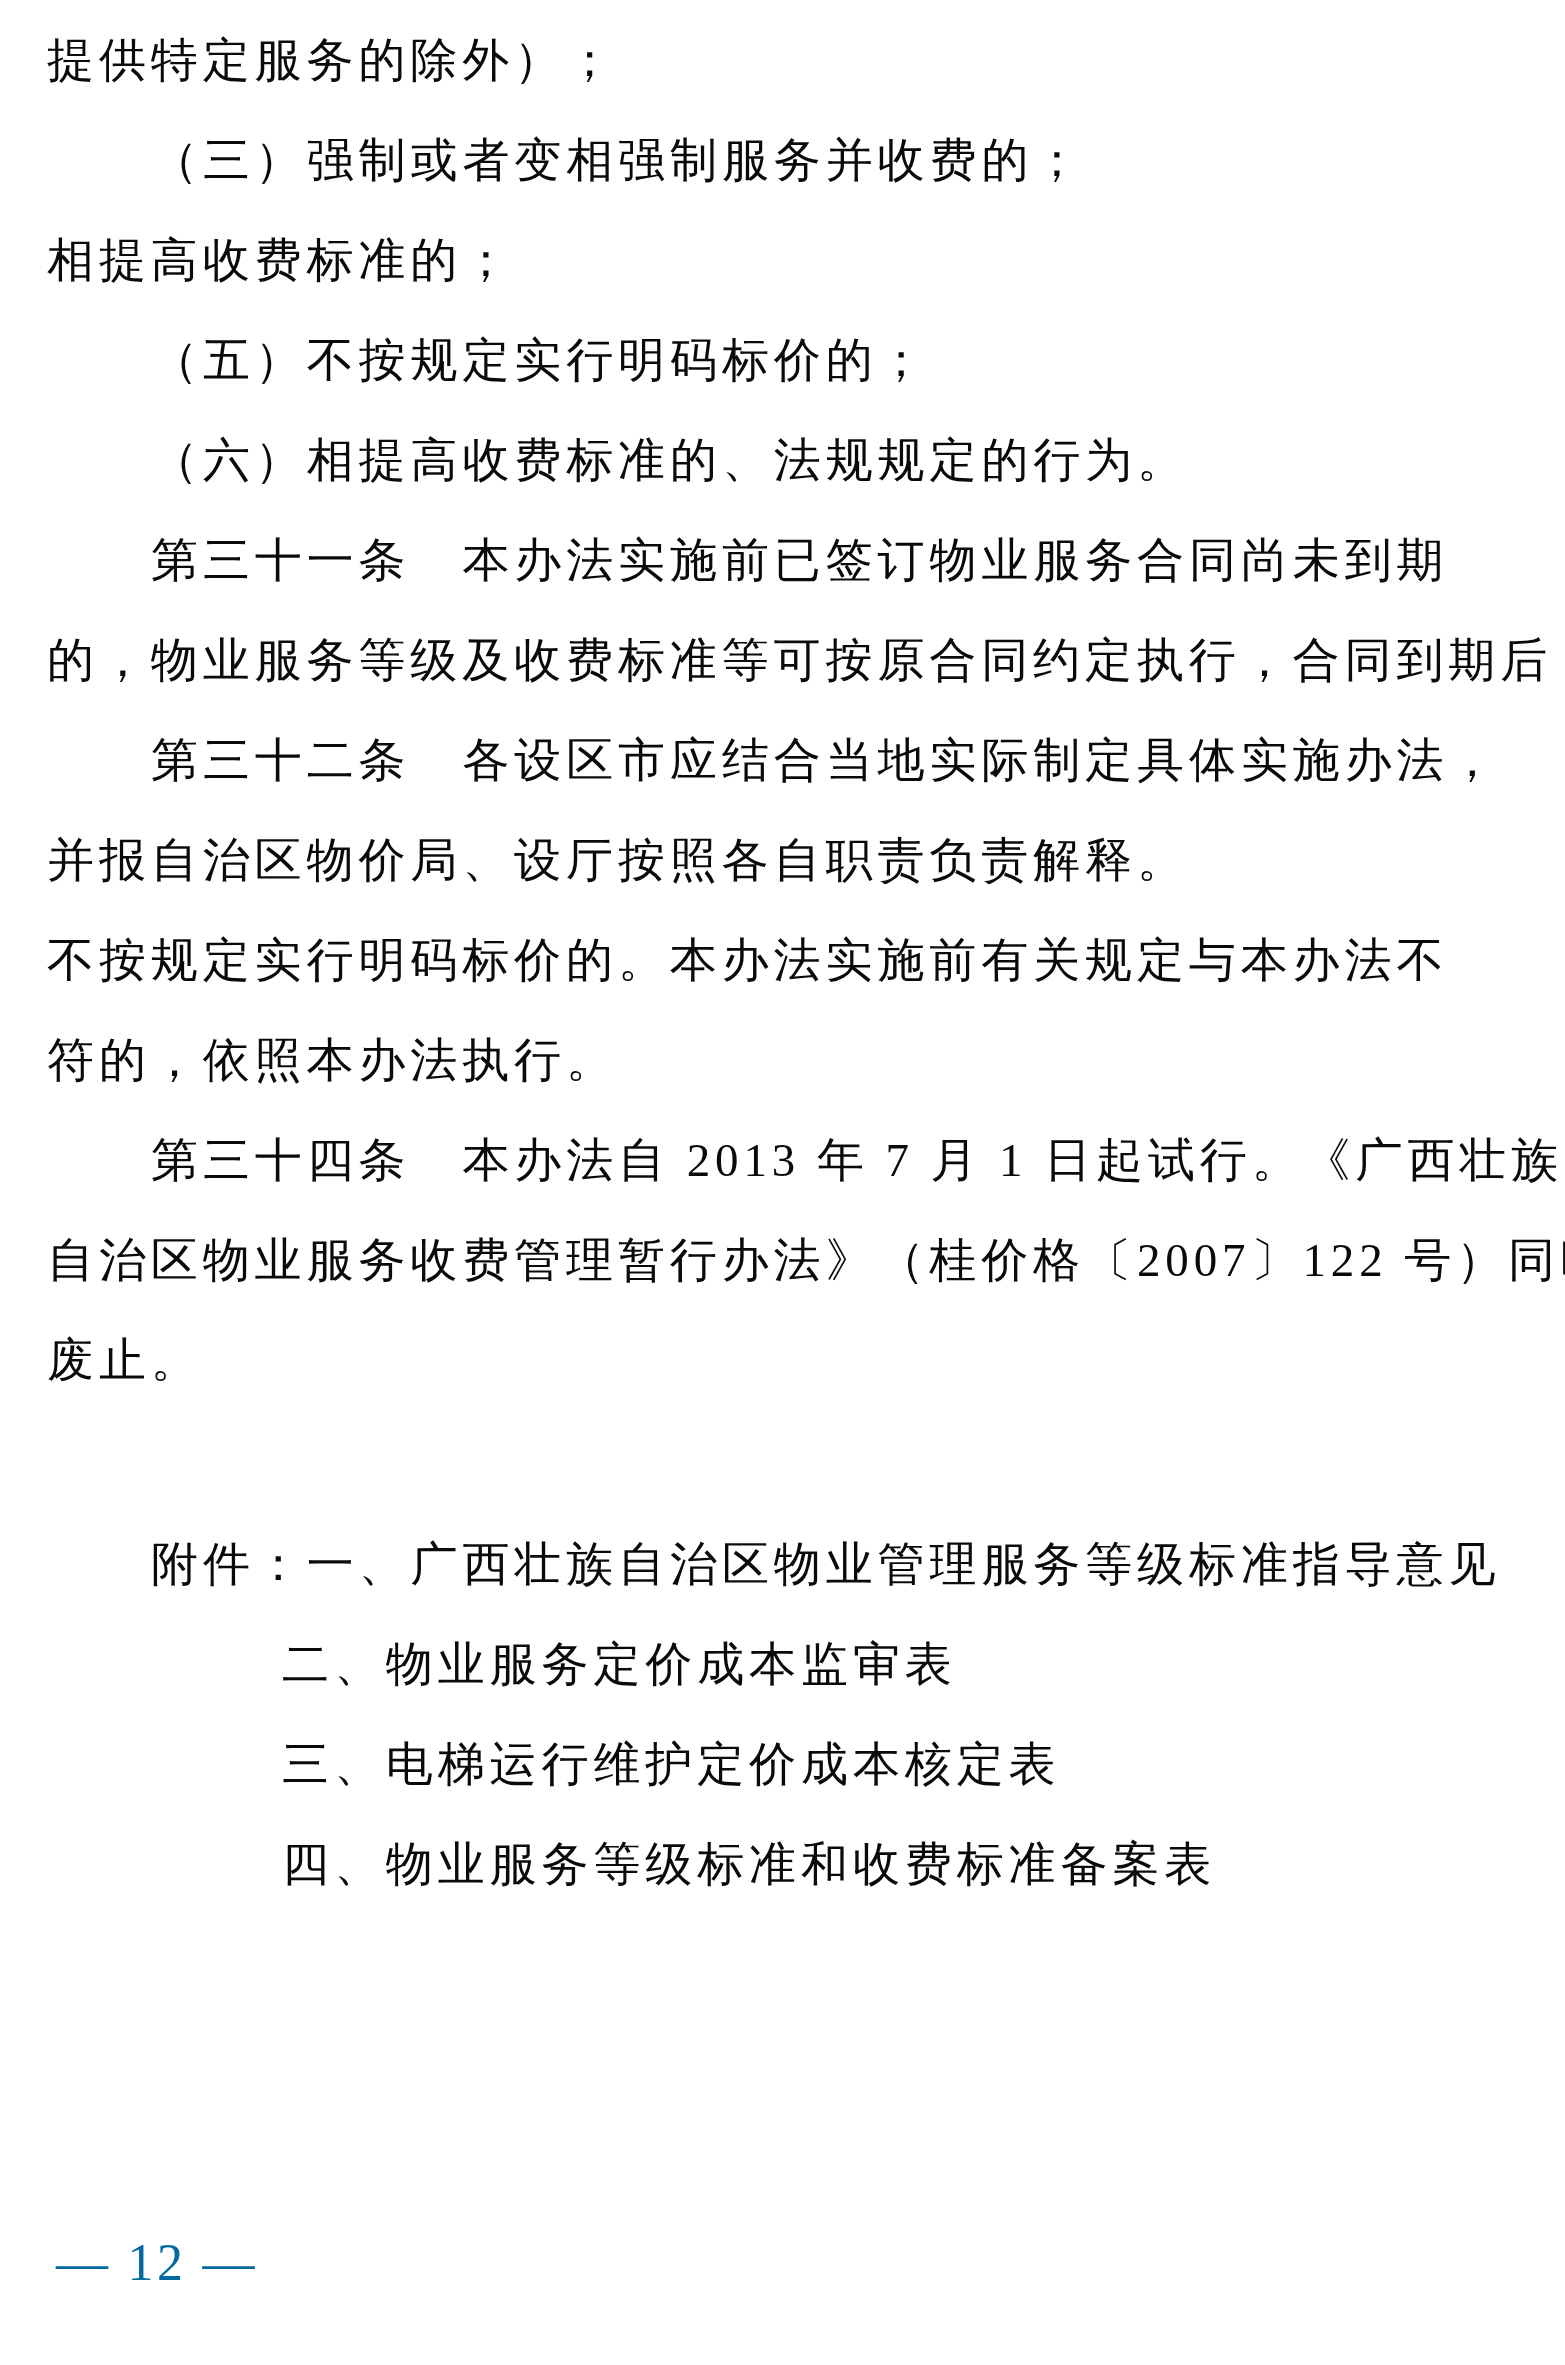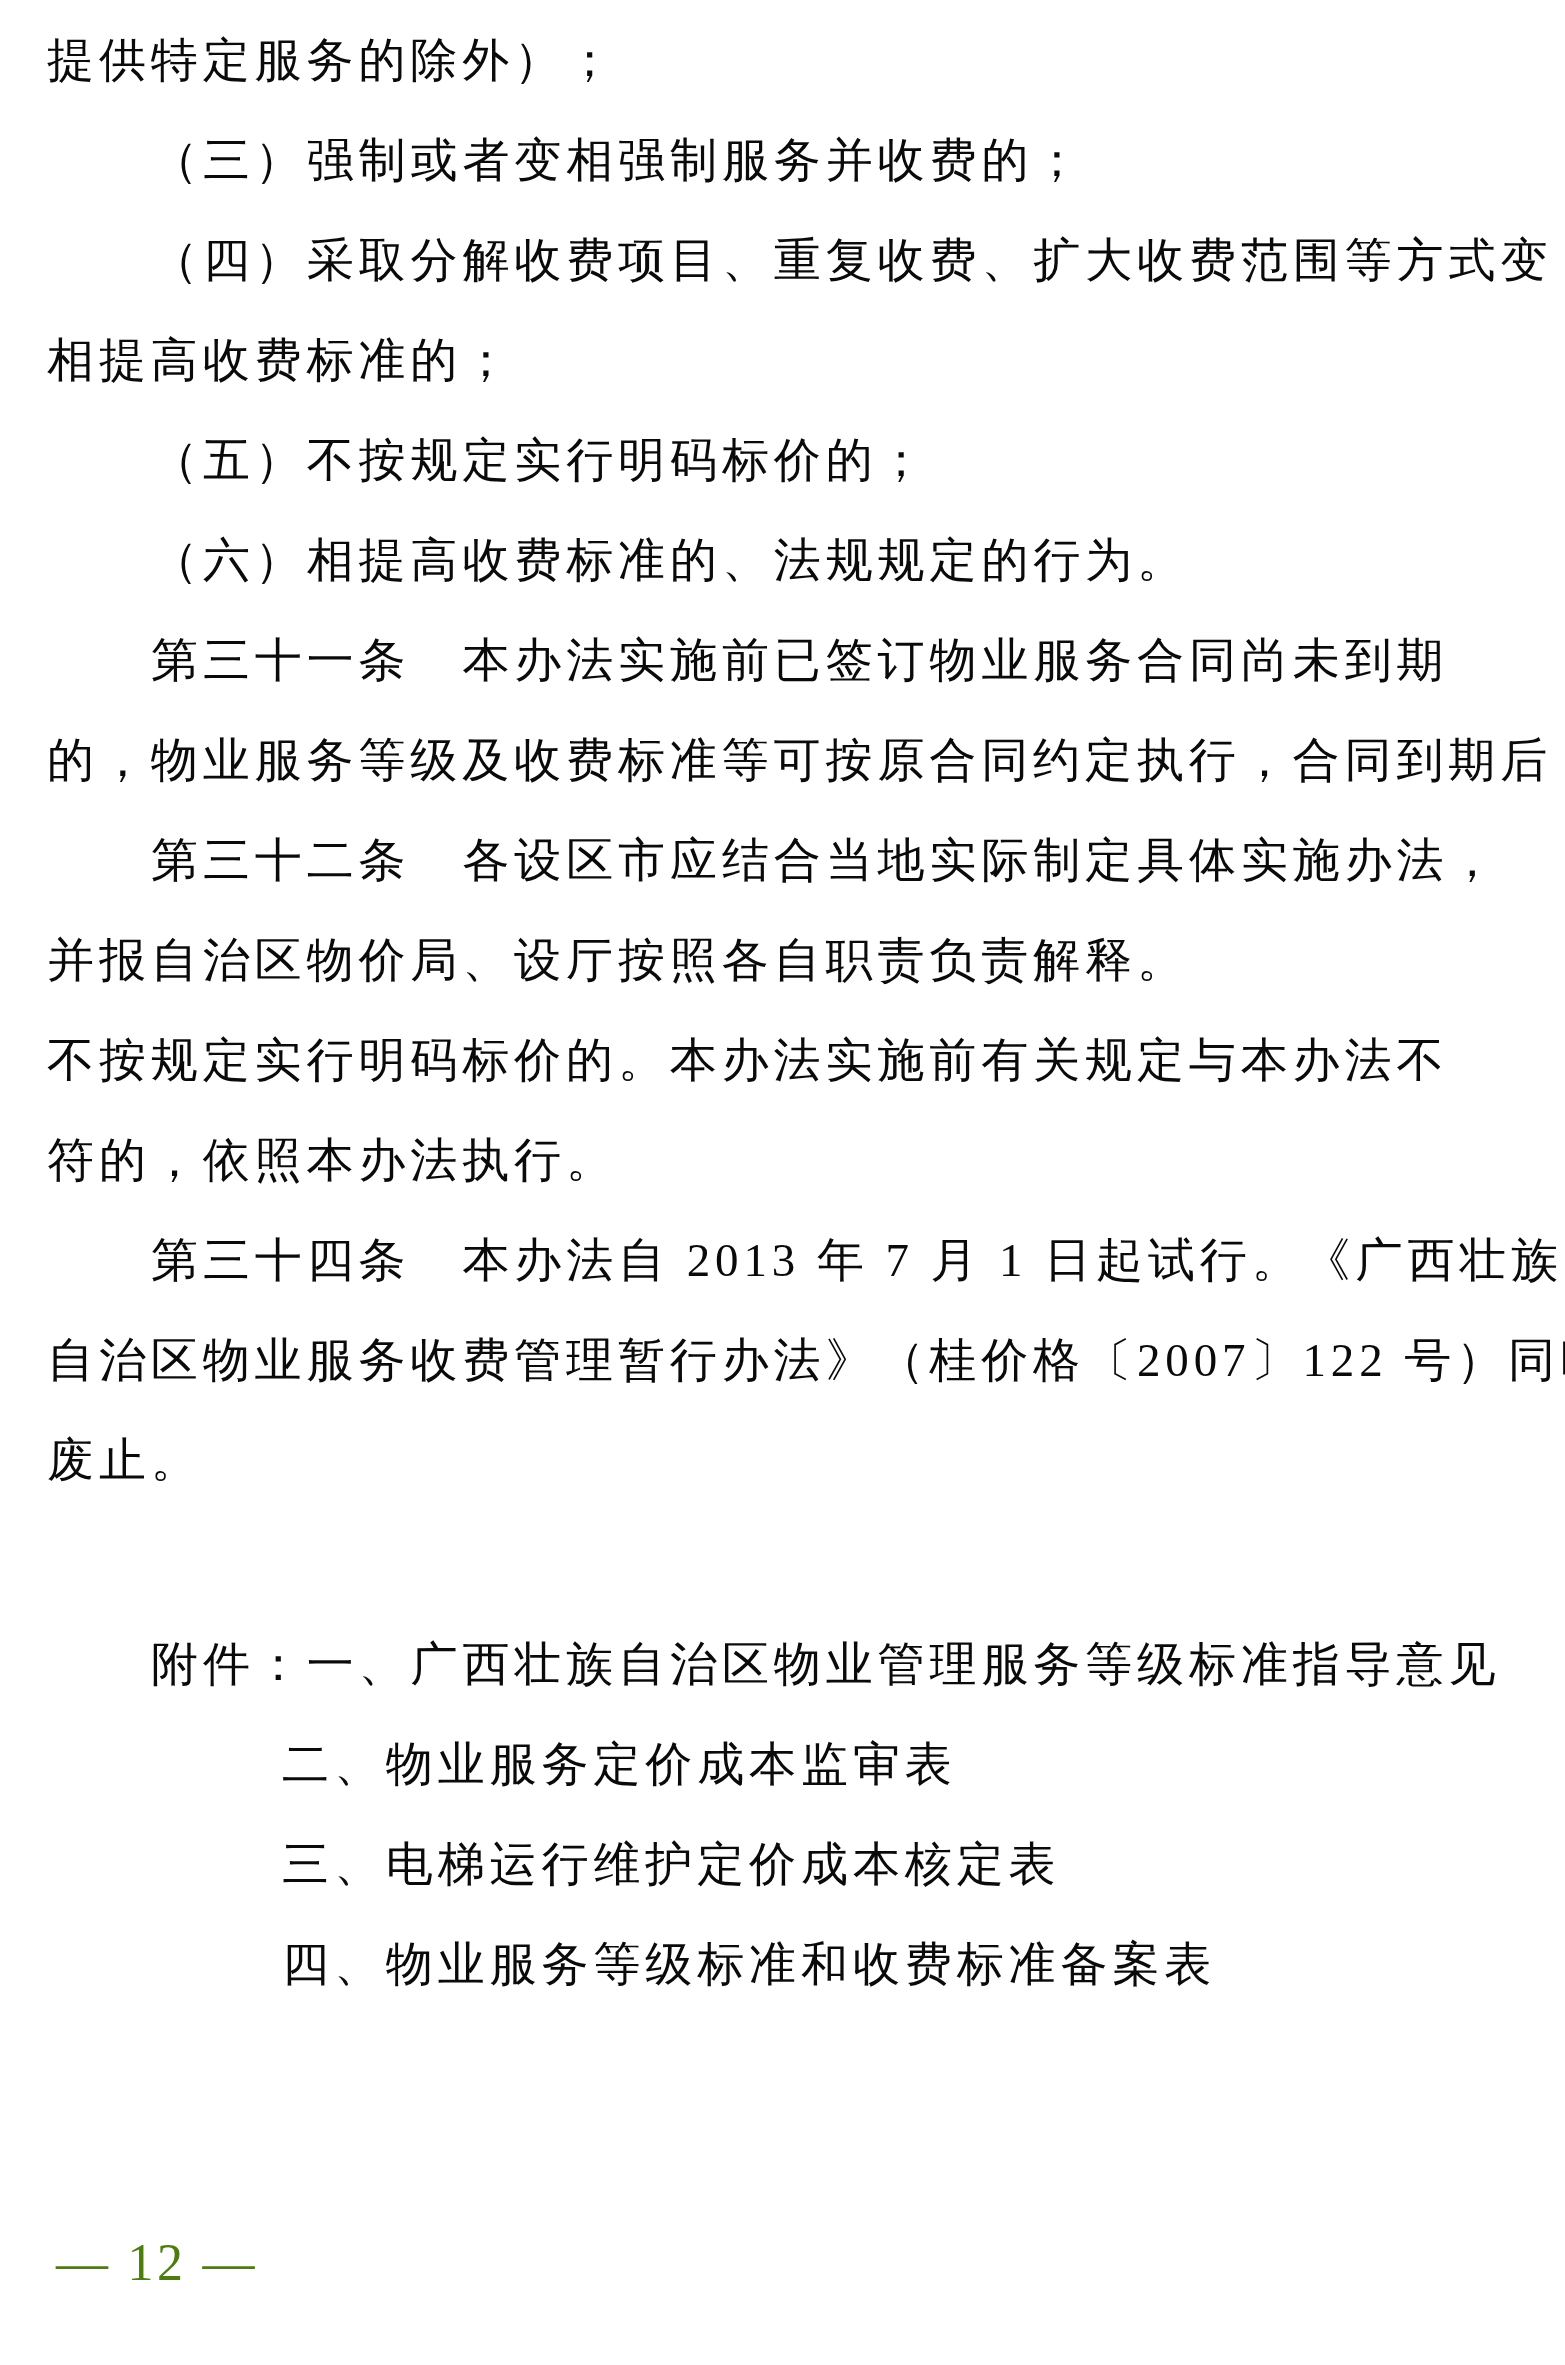--- a/index.html
+++ b/index.html
@@ -41,31 +41,30 @@
   .indent-para { padding-left: 104px; }
   .indent-sub  { padding-left: 235px; }
   .indent-blank { height: 104px; }
   .page-number {
     position: absolute;
     left: 56px;
     top: 2233px;
     font-size: 52px;
     letter-spacing: 3.3px;
     white-space: nowrap;
-    color: #4d7c0f;
+    color: #0369a1;
   }
 </style>
 </head>
 <body>
 
 <div class="doc-page">
   <div class="doc-body" id="doc-body">
       <div class="line indent-none">提供特定服务的除外）；</div>
       <div class="line indent-para">（三）强制或者变相强制服务并收费的；</div>
-      <div class="line indent-para">（四）采取分解收费项目、重复收费、扩大收费范围等方式变</div>
       <div class="line indent-none">相提高收费标准的；</div>
       <div class="line indent-para">（五）不按规定实行明码标价的；</div>
       <div class="line indent-para">（六）相提高收费标准的、法规规定的行为。</div>
       <div class="line indent-para">第三十一条　本办法实施前已签订物业服务合同尚未到期</div>
       <div class="line indent-none">的，物业服务等级及收费标准等可按原合同约定执行，合同到期后</div>
       <div class="line indent-para">第三十二条　各设区市应结合当地实际制定具体实施办法，</div>
       <div class="line indent-none">并报自治区物价局、设厅按照各自职责负责解释。</div>
       <div class="line indent-none">不按规定实行明码标价的。本办法实施前有关规定与本办法不</div>
       <div class="line indent-none">符的，依照本办法执行。</div>
       <div class="line indent-para">第三十四条　本办法自 2013 年 7 月 1 日起试行。《广西壮族</div>

